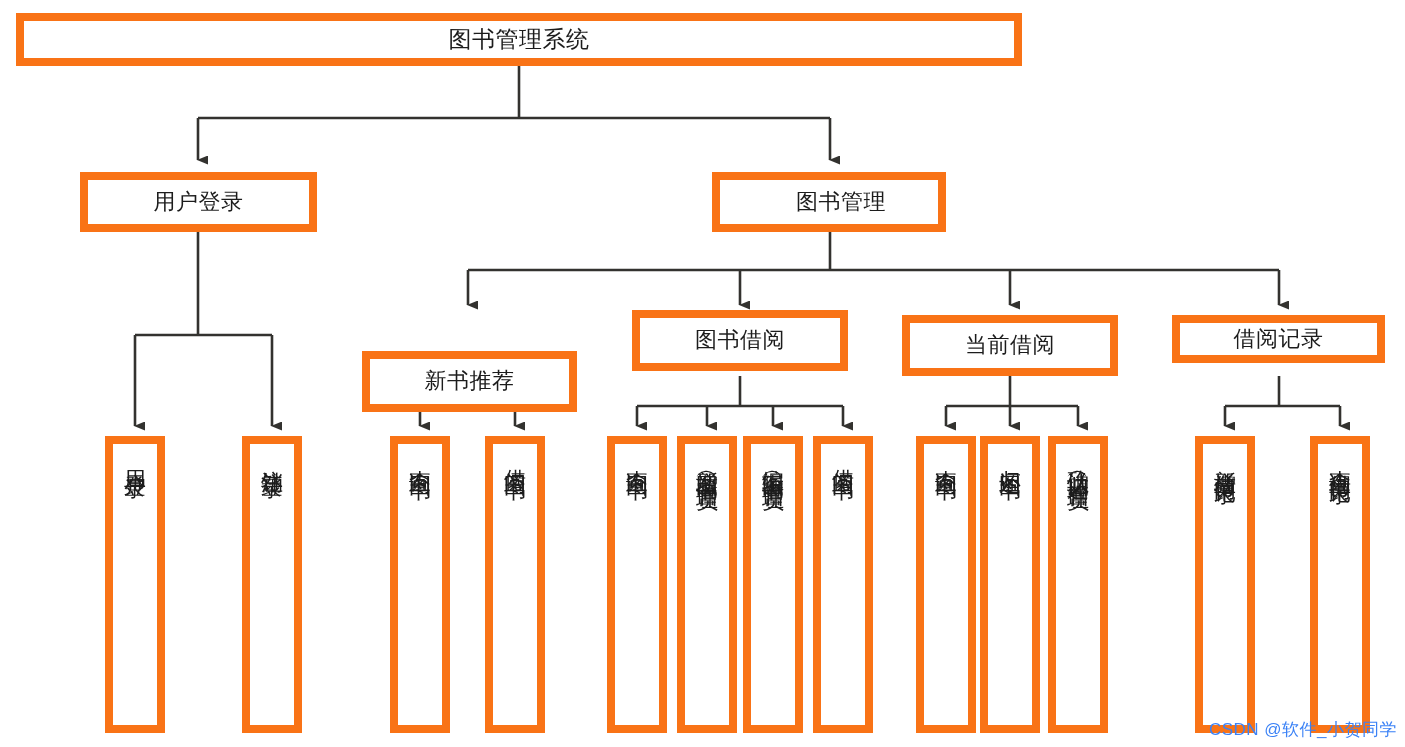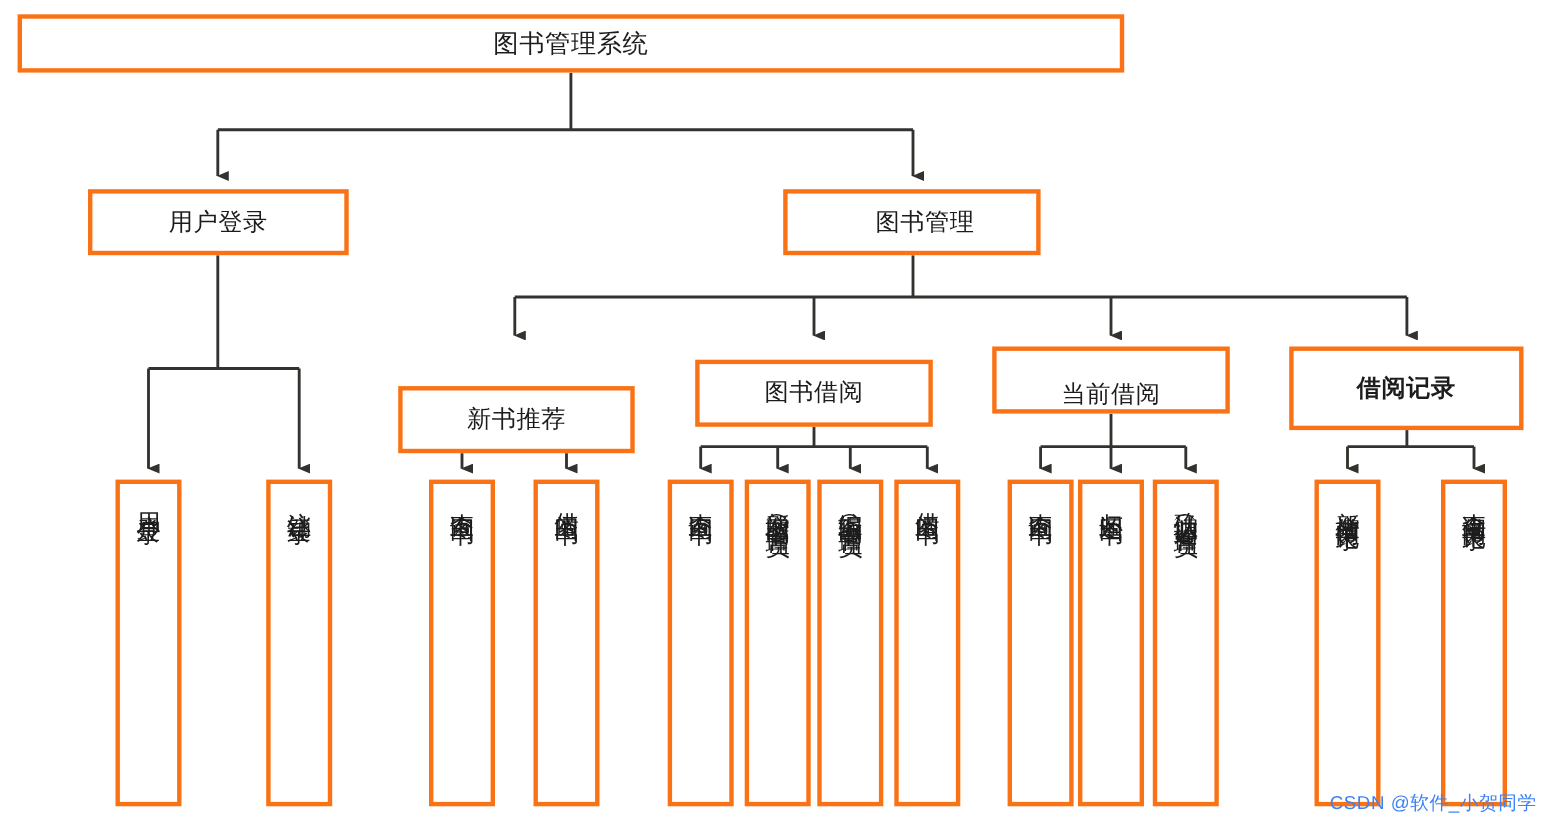--- a/index.html
+++ b/index.html
@@ -23,21 +23,21 @@
     left: 0;
     top: 0;
     width: 1405px;
     height: 747px;
     pointer-events: none;
   }
   .node {
     position: absolute;
     box-sizing: border-box;
     background: #ffffff;
-    border: 4px solid #f97316;
+    border: 8px solid #f97316;
     display: flex;
     align-items: center;
     justify-content: center;
     color: #1c1c1c;
   }
   .node .label {
     display: block;
     text-align: center;
     line-height: 1.28;
     white-space: nowrap;
@@ -135,29 +135,29 @@
   </div>
 
   <div class="node horiz" style="left:712px; top:172px; width:234px; height:60px;padding-left:24px;">
     <span class="label">图书管理</span>
   </div>
 
   <div class="node horiz" style="left:362px; top:315px; width:215px; height:61px;margin-top:36px;">
     <span class="label">新书推荐</span>
   </div>
 
-  <div class="node horiz" style="left:632px; top:327px; width:216px; height:61px;justify-content:center;">
+  <div class="node horiz" style="left:632px; top:310px; width:216px; height:61px;justify-content:center;">
     <span class="label">图书借阅</span>
   </div>
 
-  <div class="node horiz" style="left:902px; top:315px; width:216px; height:61px;align-items:flex-end;">
+  <div class="node horiz" style="left:902px; top:315px; width:216px; height:61px;">
     <span class="label">当前借阅</span>
   </div>
 
-  <div class="node horiz" style="left:1172px; top:315px; width:213px; height:76px;font-weight:bold;">
+  <div class="node horiz" style="left:1172px; top:315px; width:213px; height:48px;">
     <span class="label">借阅记录</span>
   </div>
 
   <div class="node vert" style="left:105px; top:436px; width:60px; height:297px;">
     <span class="label">用户登录</span>
   </div>
 
   <div class="node vert" style="left:242px; top:436px; width:60px; height:297px;">
     <span class="label">注销登录</span>
   </div>

